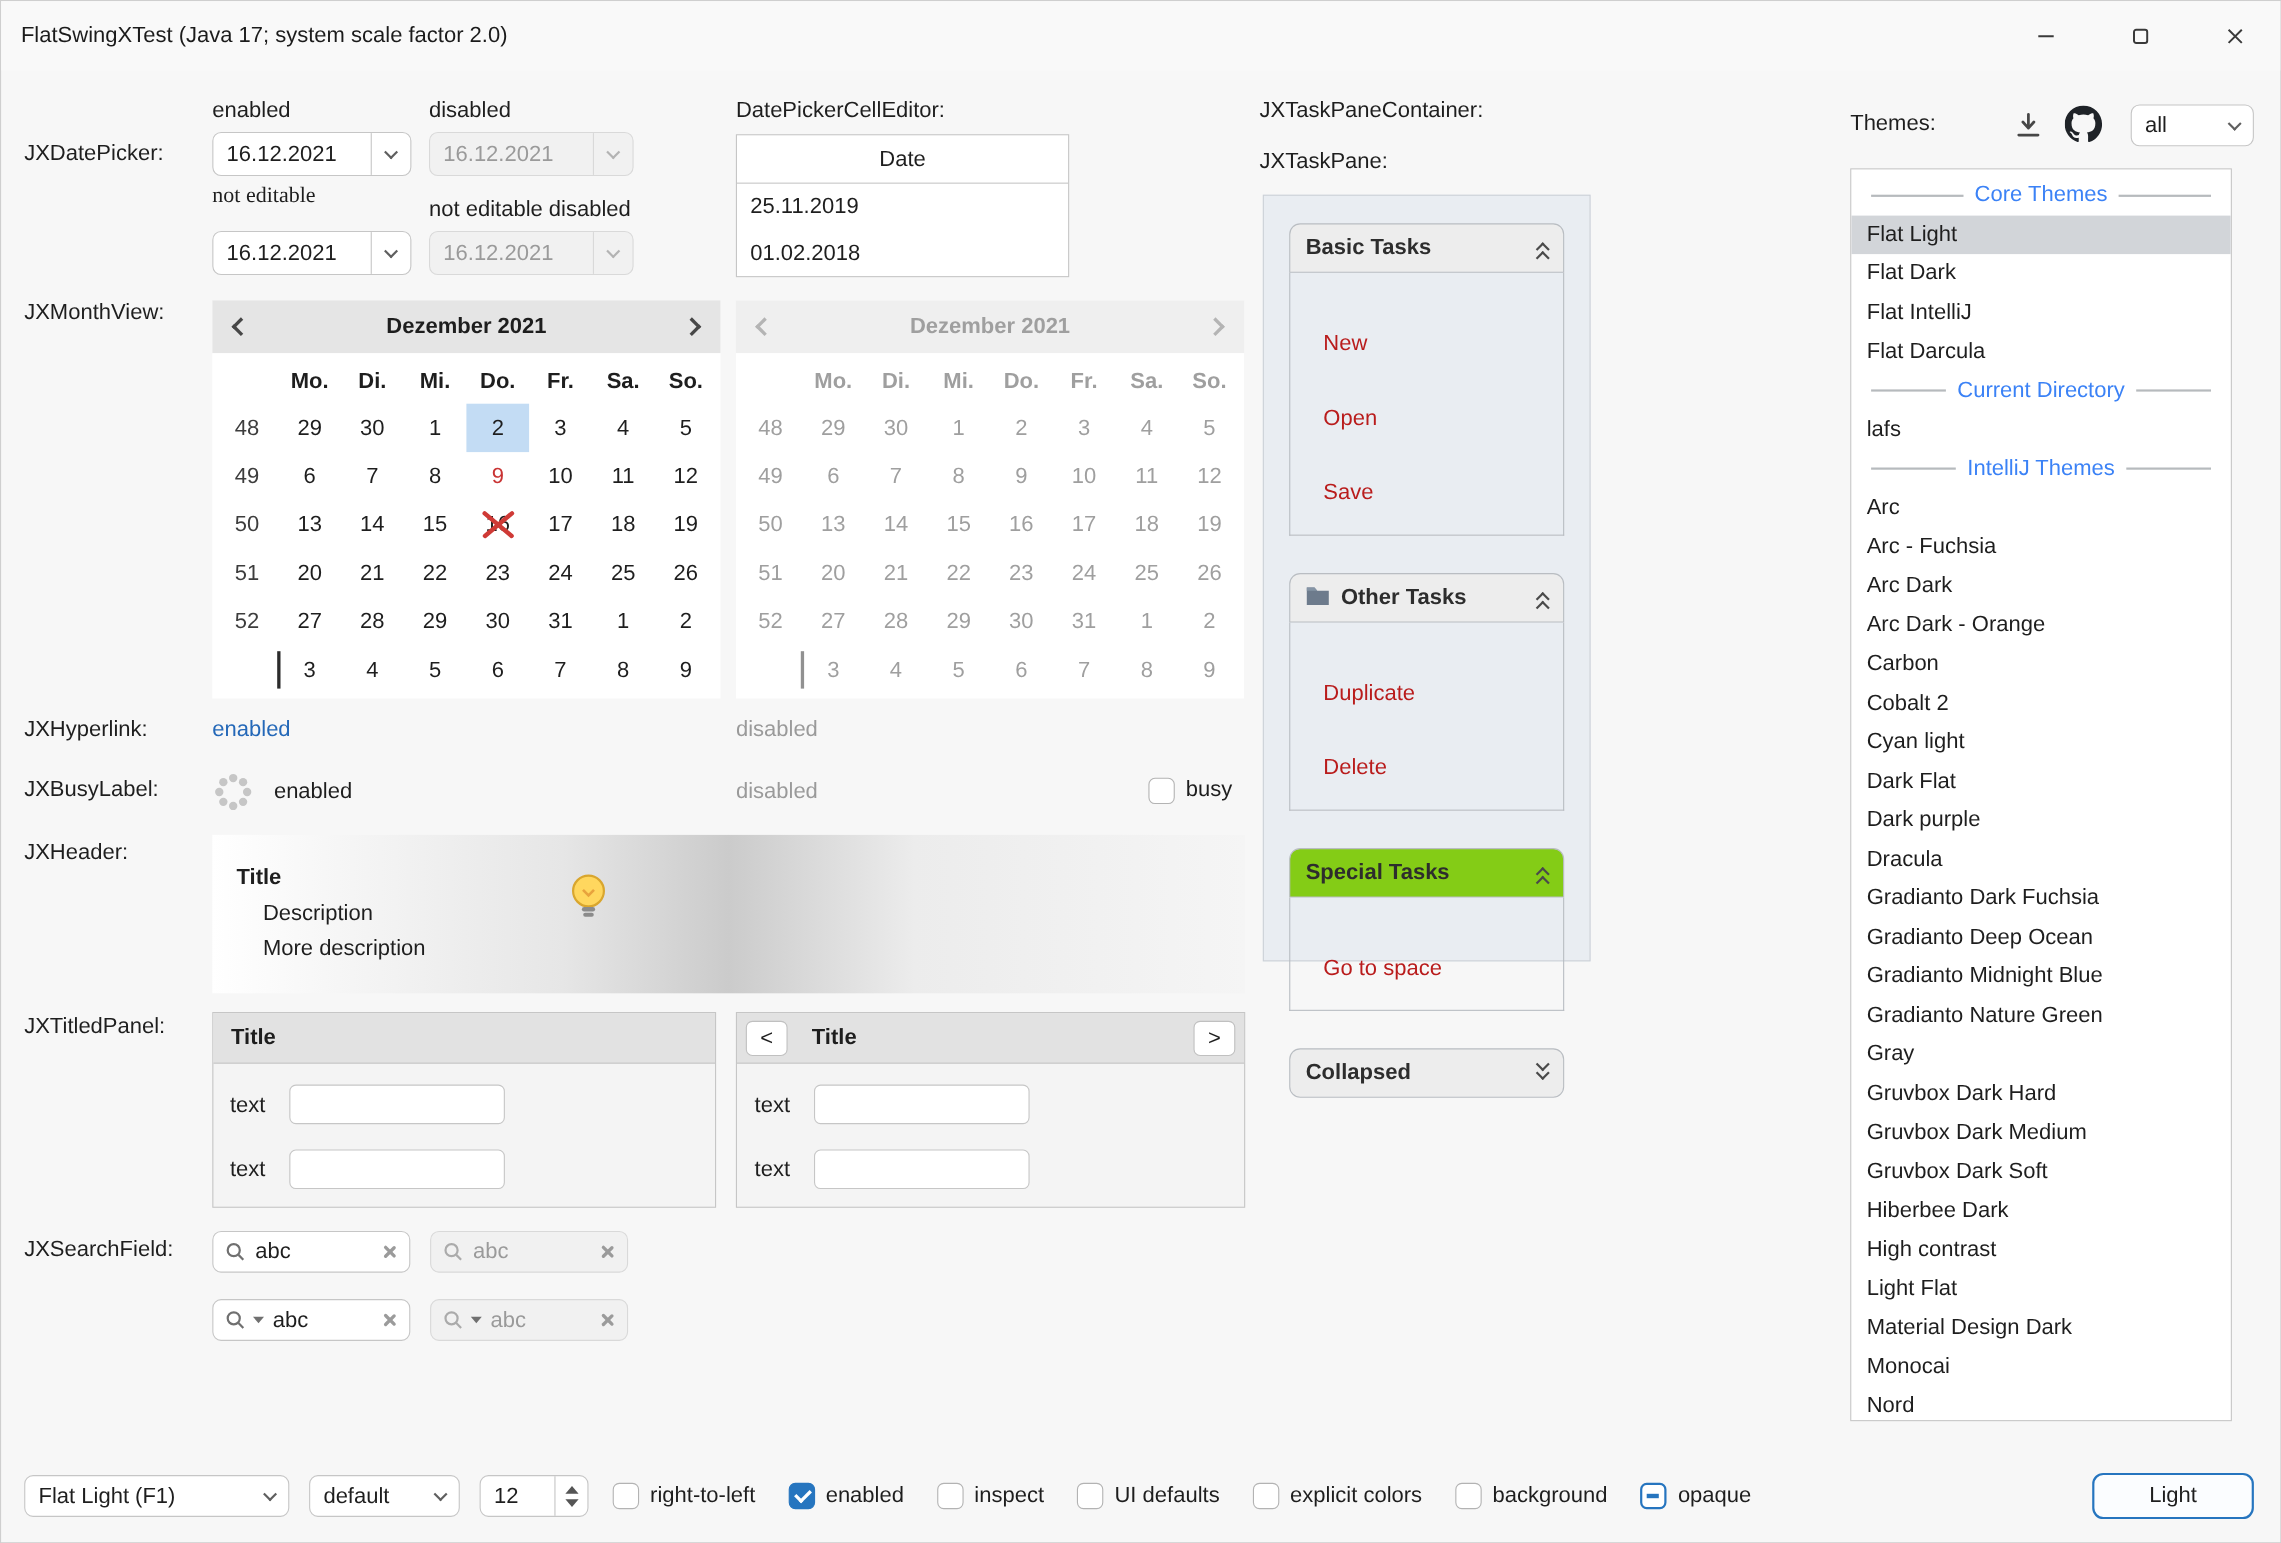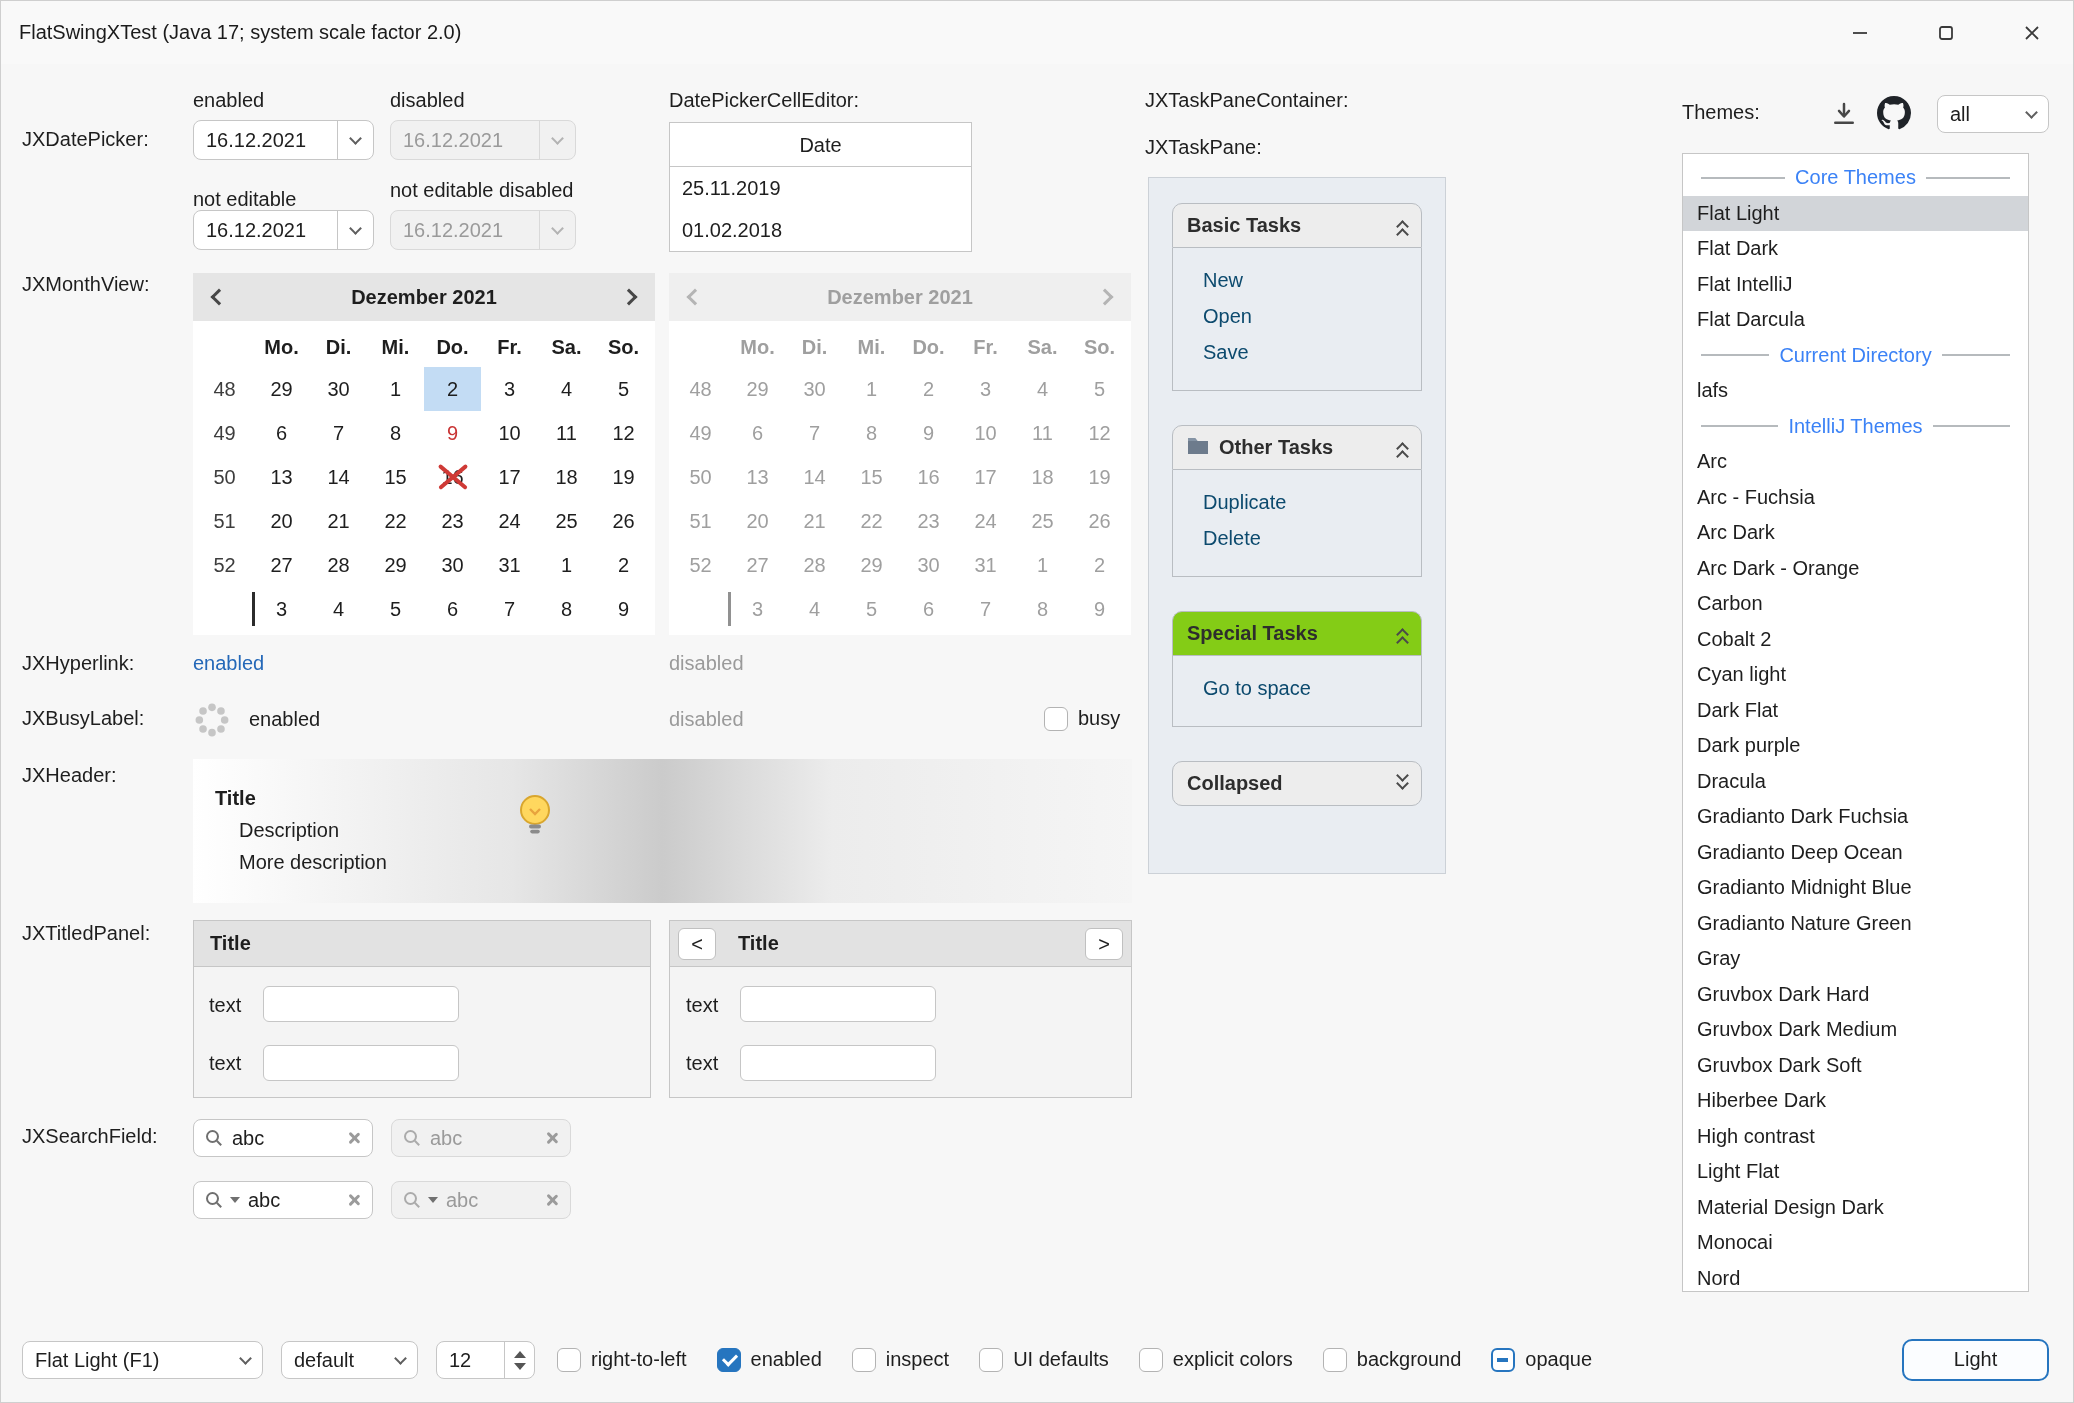--- a/index.html
+++ b/index.html
@@ -87,21 +87,21 @@
   .pane-head { height:45px; background:#ededed; border:1px solid #b9bdc2; border-radius:10px 10px 0 0;
                display:flex; align-items:center; padding:4px 14px; gap:10px; font-weight:bold; color:#2d2d2d; }
   .pane.collapsed .pane-head { border-radius:10px; }
   .pane-head.focused { background:#84cc16; }
   .pane-head .spacer { flex:1; }
   .chev-dbl { display:flex; flex-direction:column; align-items:center; }
   .chev-dbl i { display:block; width:9px; height:9px; border-right:2.5px solid #4a4a4a; border-bottom:2.5px solid #4a4a4a; }
   .chev-dbl i.u { transform:rotate(-135deg); margin:4px 0 -5px; }
   .chev-dbl i.d { transform:rotate(45deg); margin:-5px 0 4px; }
   .pane-body { border:1px solid #b9bdc2; border-top:none; padding:14px 0 20px 30px; }
-  .tp-link { height:36px; line-height:36px; color:#0c4a6e; }
+  .tp-link { height:36px; line-height:36px; color:#b91c1c;margin-top:32px; }
 
   
   .combo { display:flex; align-items:center; background:#fff; border:1px solid #c6c6c6; border-radius:8px; height:38px; }
   .combo .cv { flex:1; padding-left:12px; white-space:nowrap; overflow:hidden; }
   .combo .ca { width:34px; display:flex; align-items:center; justify-content:center; }
   .tlist { width:347px; height:1139px; background:#fff; border:1px solid #c6c6c6; overflow:hidden; padding-top:6px; }
   .titem { height:35.5px; line-height:35.5px; padding-left:14px; white-space:nowrap; }
   .titem.sel { background:#d2d5d9; }
   .tsep { height:35.5px; display:flex; align-items:center; color:#3b82f6; padding:0 8px; }
   .tsep::before, .tsep::after { content:""; flex:1; height:2px; background:#b6babd; margin:0 10px; }
@@ -152,21 +152,21 @@
   <div class="a" style="left:21px;top:706px;">JXBusyLabel:</div>
   <div class="a" style="left:21px;top:763px;">JXHeader:</div>
   <div class="a" style="left:21px;top:921px;">JXTitledPanel:</div>
   <div class="a" style="left:21px;top:1124px;">JXSearchField:</div>
   <div class="a" style="left:1144px;top:88px;">JXTaskPaneContainer:</div>
   <div class="a" style="left:1144px;top:135px;">JXTaskPane:</div>
   <div class="a" style="left:668px;top:88px;">DatePickerCellEditor:</div>
 
   <div class="a" style="left:192px;top:88px;">enabled</div>
   <div class="a" style="left:389px;top:88px;">disabled</div>
-  <div class="a" style="left:192px;top:187px;">not editable</div>
+  <div class="a" style="left:192px;top:166px;font-family:Liberation Serif, serif;">not editable</div>
   <div class="a" style="left:389px;top:178px;">not editable disabled</div>
 
   <div class="a picker" style="left:192px;top:119px;width:181px;">
     <span class="val">16.12.2021</span>
     <span class="arrow-btn">
         <span class="dchev"></span>
       </span>
   </div>
   <div class="a picker dis" style="left:389px;top:119px;width:186px;">
     <span class="val">16.12.2021</span>

